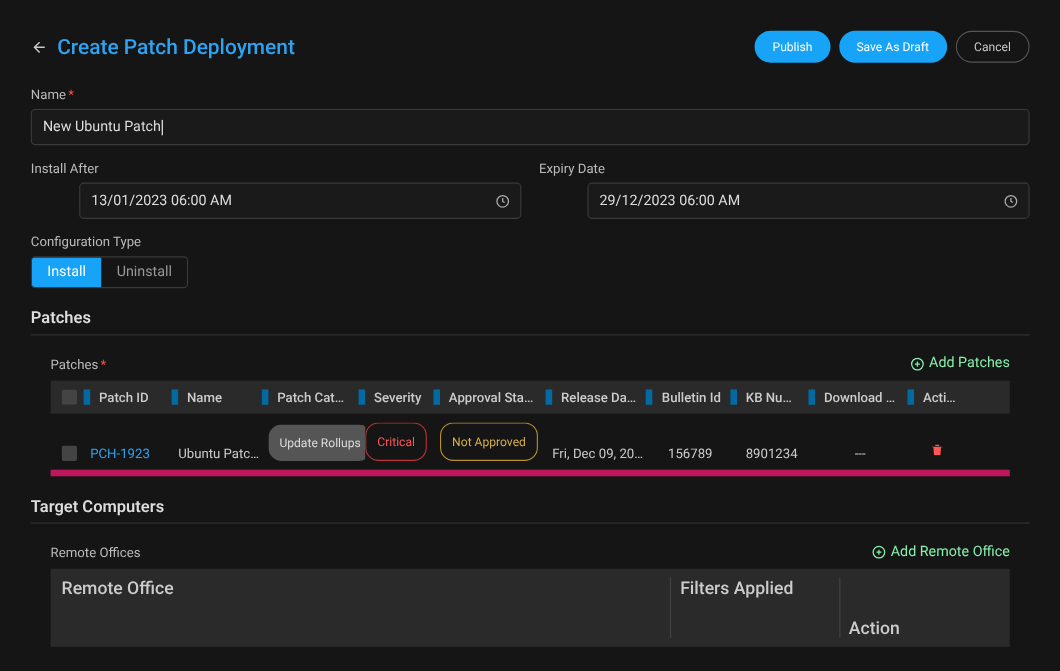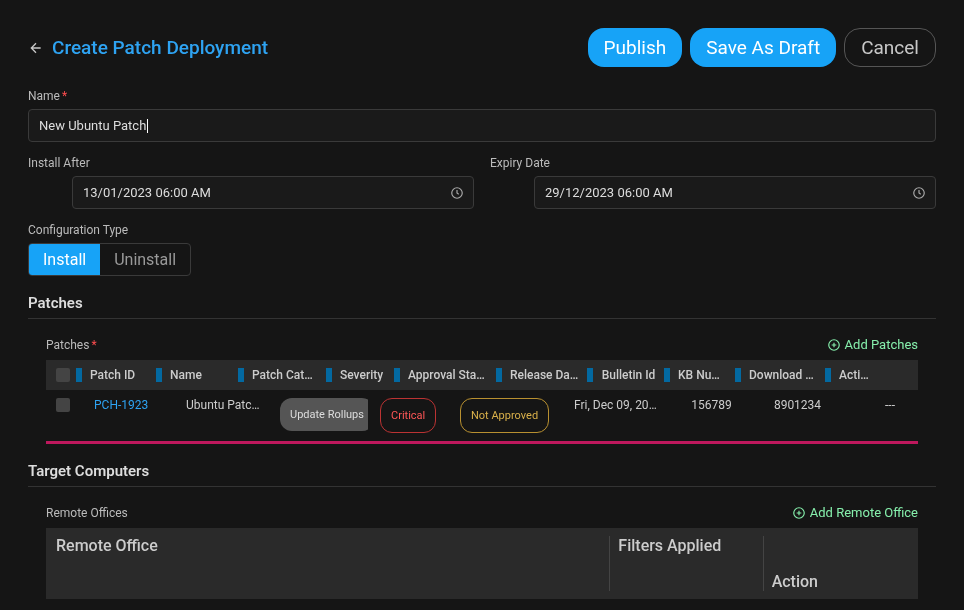--- a/index.html
+++ b/index.html
@@ -19,21 +19,21 @@
       align-items: center;
       margin-bottom: 22px;
     }
     .title-wrap { display: flex; align-items: center; gap: 8px; }
     .back-arrow { color: #c8c8c8; cursor: pointer; display: flex; }
     .page-title { color: #2ea3f2; font-size: 19px; font-weight: 500; }
     .btn-group { display: flex; gap: 8px; }
     .btn {
       border-radius: 16px;
       padding: 7px 16px;
-      font-size: 19px;
+      font-size: 11px;
       cursor: pointer;
       border: none;
       font-family: inherit;
     }
     .btn-primary { background: #17a3f7; color: #fff; }
     .btn-outline { background: transparent; color: #c8c8c8; border: 1px solid #555; }
     
     .label { font-size: 12px; color: #bbb; margin-bottom: 6px; display: block; }
     .required { color: #ff4d4f; margin-left: 2px; }
     
@@ -67,21 +67,21 @@
       border: 1px solid #3a3a3a;
       border-radius: 4px;
       overflow: hidden;
     }
     .toggle-btn {
       padding: 6px 14px;
       background: transparent;
       color: #999;
       border: none;
       cursor: pointer;
-      font-size: 16px;
+      font-size: 13px;
       font-family: inherit;
     }
     .toggle-btn.active { background: #17a3f7; color: #fff; }
     
     .section-title {
       font-size: 15px;
       font-weight: 600;
       color: #ddd;
       margin-top: 18px;
       margin-bottom: 10px;
@@ -115,23 +115,22 @@
       font-size: 12px;
       color: #ccc;
       font-weight: 500;
       align-items: center;
     }
     .table-row {
       display: flex;
       padding: 8px 10px;
       font-size: 12px;
       color: #ccc;
-      align-items: flex-start;
-      border-bottom: 3px solid #be185d;
-      gap: 12px;
+      align-items: flex-end;
+      border-bottom: 6px solid #be185d;
     }
     .th, .td { padding-right: 8px; overflow: hidden; text-overflow: ellipsis; white-space: nowrap; }
     .th { border-right: 6px solid #0369a1; padding-left: 8px; }
     .th:first-child, .td:first-child { padding-left: 0; }
     .th:last-child { border-right: none; }
     
     .checkbox {
       width: 14px; height: 14px;
       background: #444;
       border-radius: 2px;

